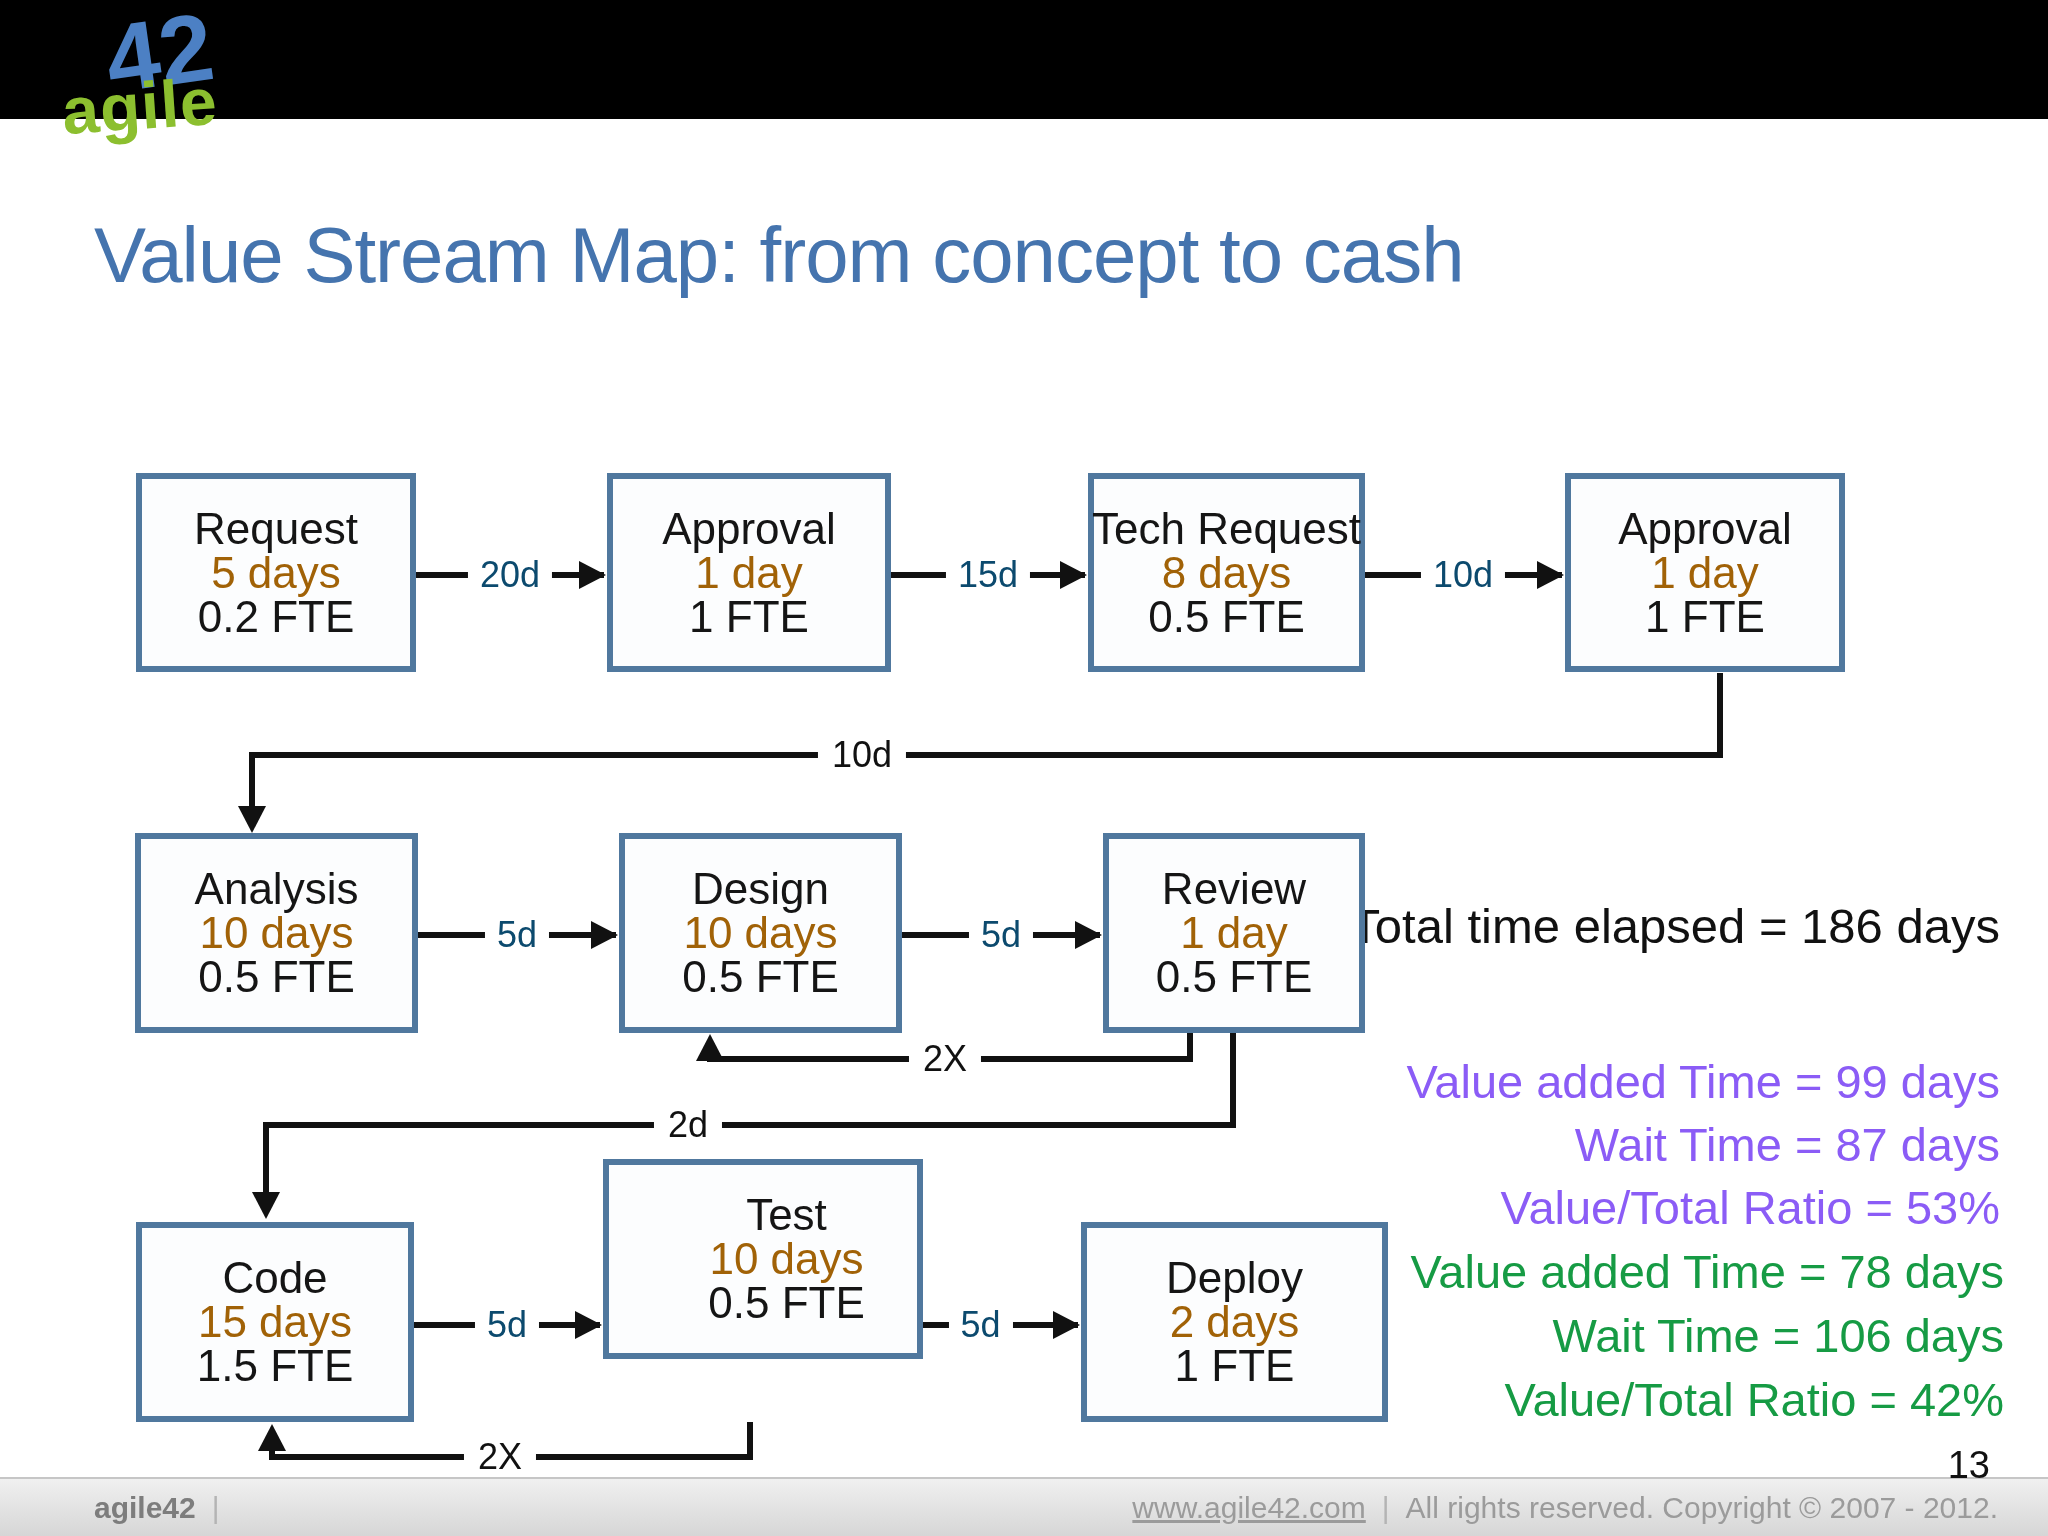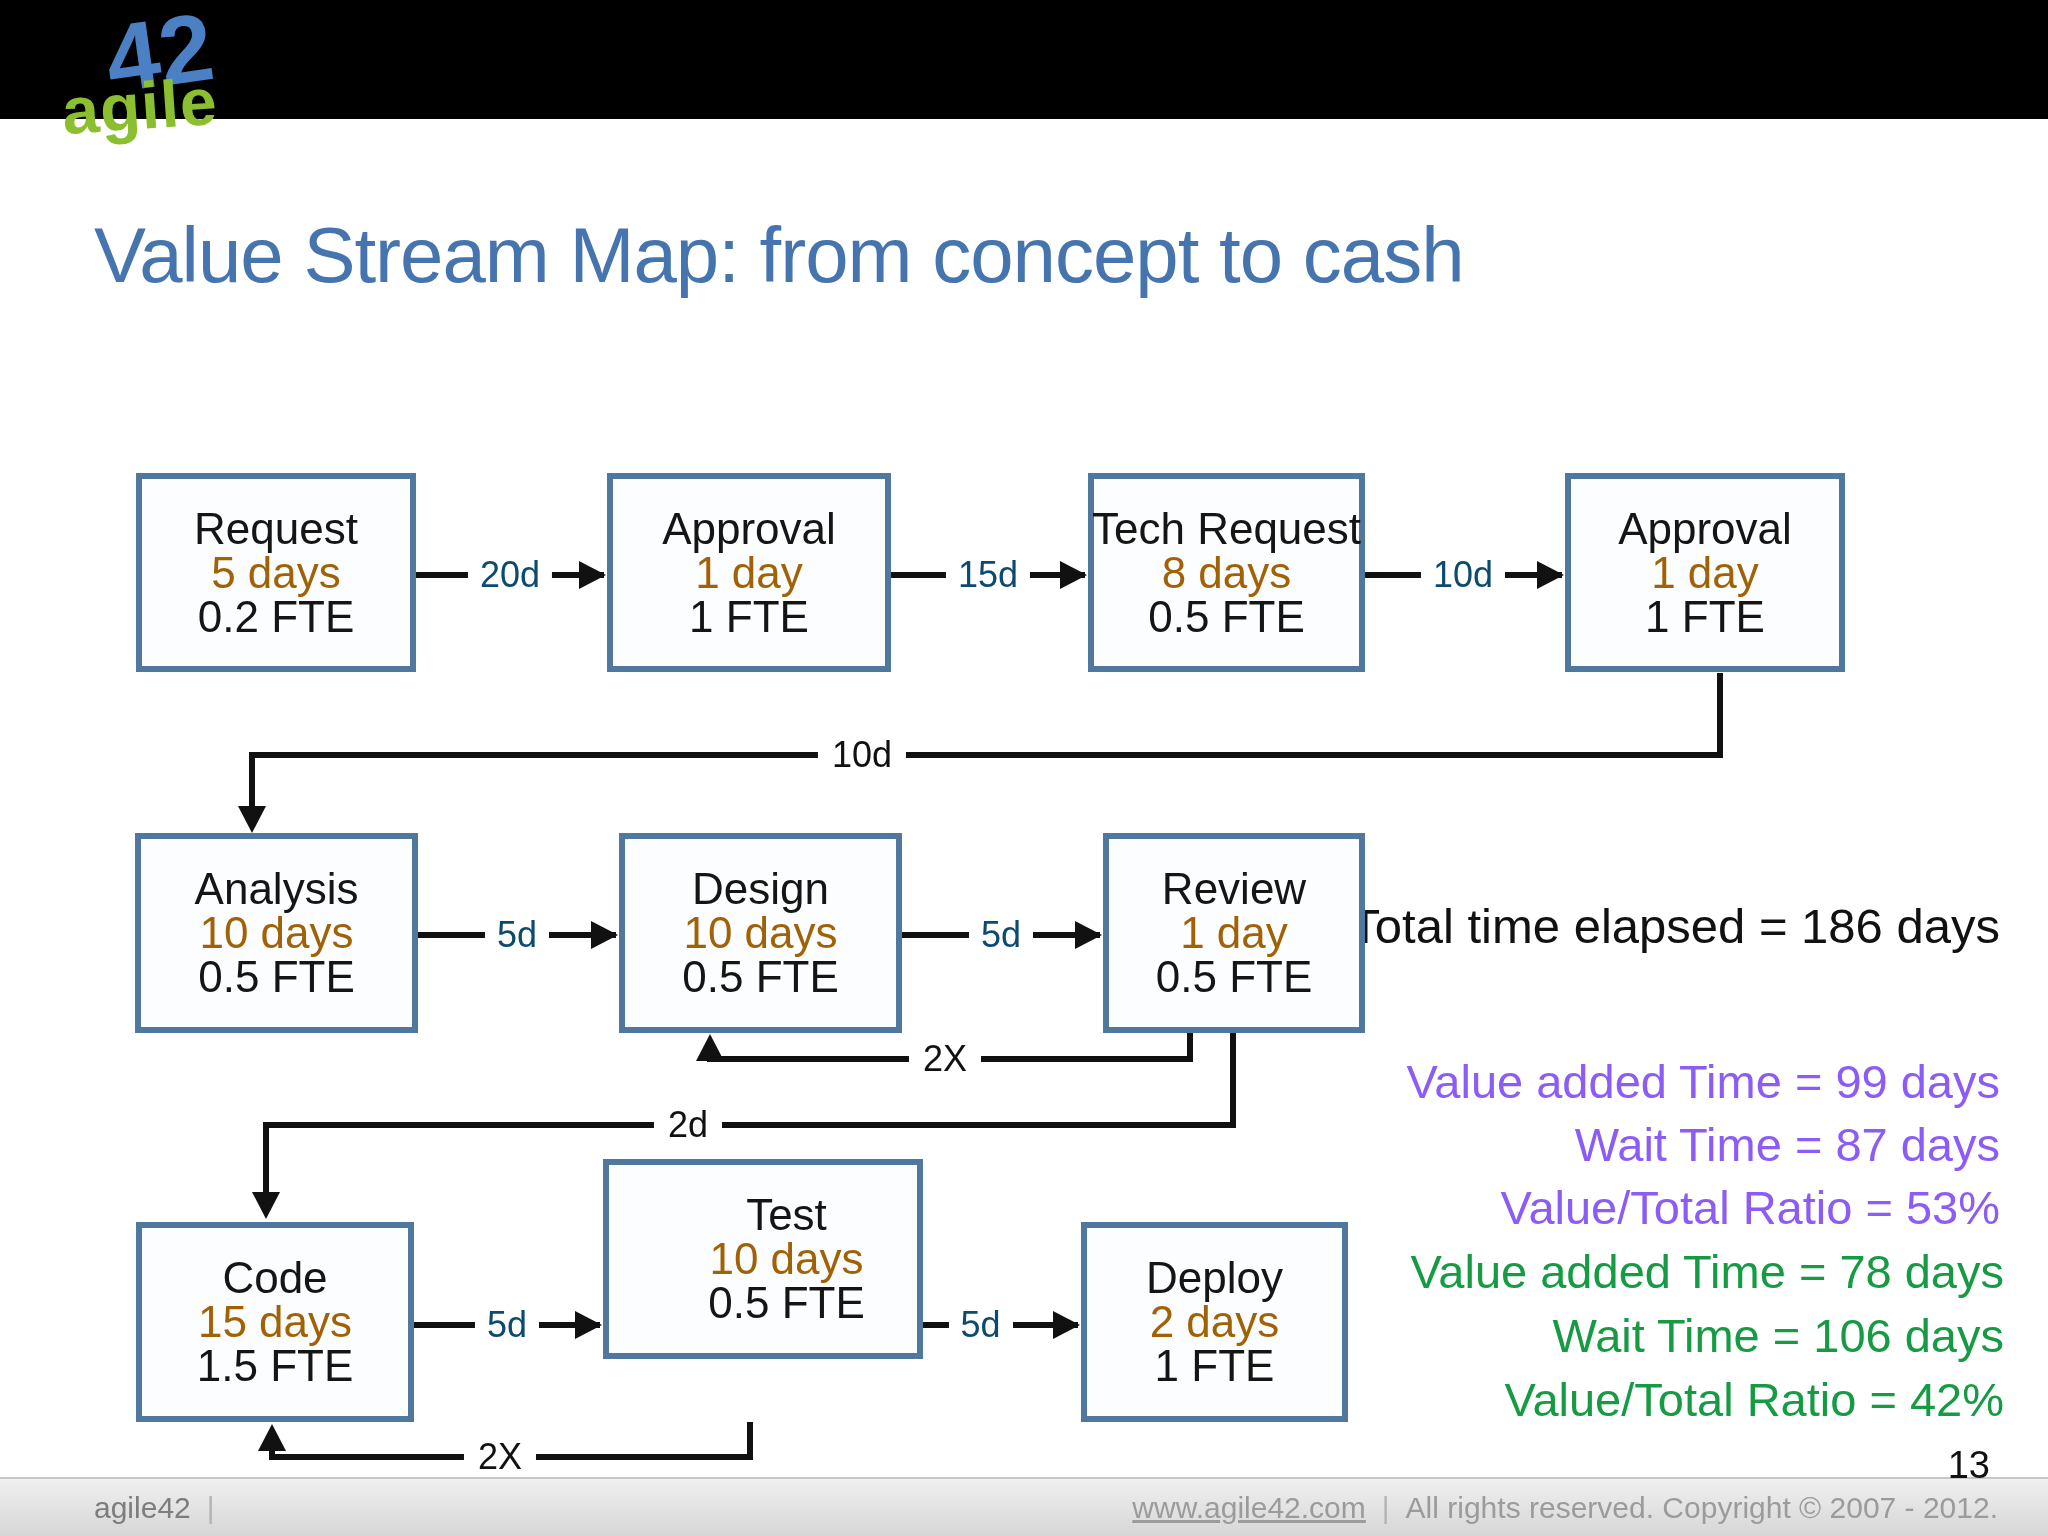--- a/index.html
+++ b/index.html
@@ -25,21 +25,21 @@
   .pbox .pbox-duration{color:#a16207;}
   .b1{left:136px;top:473px;width:280px;height:199px;}
   .b2{left:607px;top:473px;width:284px;height:199px;}
   .b3{left:1088px;top:473px;width:277px;height:199px;}
   .b4{left:1565px;top:473px;width:280px;height:199px;}
   .b5{left:135px;top:833px;width:283px;height:200px;}
   .b6{left:619px;top:833px;width:283px;height:200px;}
   .b7{left:1103px;top:833px;width:262px;height:200px;}
   .b8{left:136px;top:1222px;width:278px;height:200px;}
   .b9{left:603px;top:1159px;width:320px;height:200px;padding-left:47px;}
-  .b10{left:1081px;top:1222px;width:267px;height:200px;}
+  .b10{left:1081px;top:1222px;width:307px;height:200px;}
 
   
   .harrow{position:absolute;height:6px;background:#111;z-index:1;}
   .a1{left:416px;top:572px;width:188px;}
   .a2{left:891px;top:572px;width:194px;}
   .a3{left:1364px;top:572px;width:198px;}
   .a4{left:418px;top:932px;width:198px;}
   .a5{left:902px;top:932px;width:198px;}
   .a6{left:414px;top:1322px;width:186px;}
   .a7{left:883px;top:1322px;width:195px;}
@@ -90,21 +90,21 @@
   .stat-green{right:44px;top:1240px;font-size:47px;line-height:64px;color:#169B44;}
 
   .pagenum{position:absolute;right:58px;top:1444px;font-size:38px;color:#111;z-index:6;}
 
   
   .footer{position:absolute;left:0;right:0;top:1477px;height:59px;box-sizing:border-box;
         background:linear-gradient(180deg,#f0f0f0,#d6d6d6);border-top:2px solid #c6c6c6;
         display:flex;justify-content:space-between;align-items:center;
         padding:0 50px 0 94px;font-size:30px;color:#9b9b9b;z-index:5;}
   .fgroup{display:flex;align-items:center;gap:16px;white-space:nowrap;}
-  .f-brand{font-weight:normal;color:#7d7d7d;}
+  .f-brand{font-weight:bold;color:#7d7d7d;}
   .f-sep{color:#b4b4b4;}
   .f-link{text-decoration:underline;color:#9b9b9b;}
 </style>
 </head>
 <body>
 
 <div class="slide">
 
   <div class="topbar"></div>
   <div class="logo">

